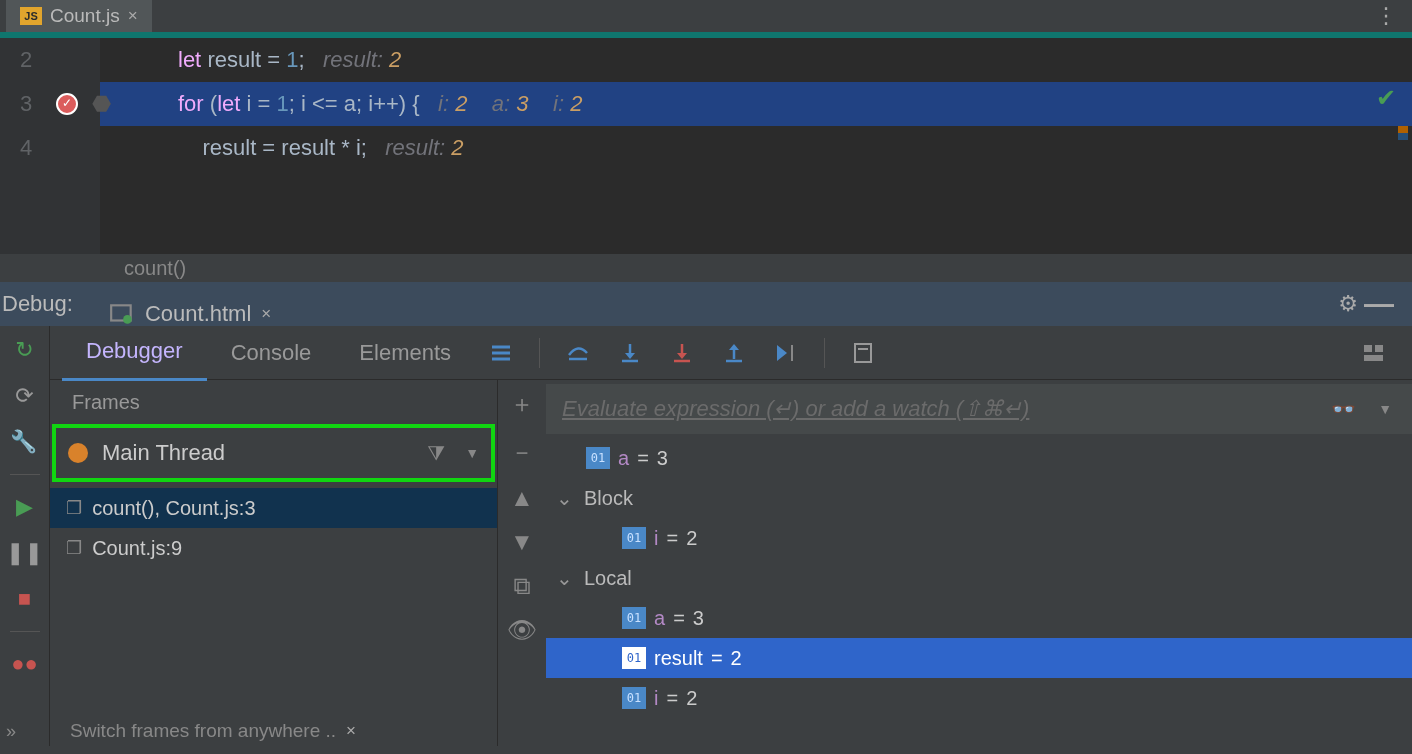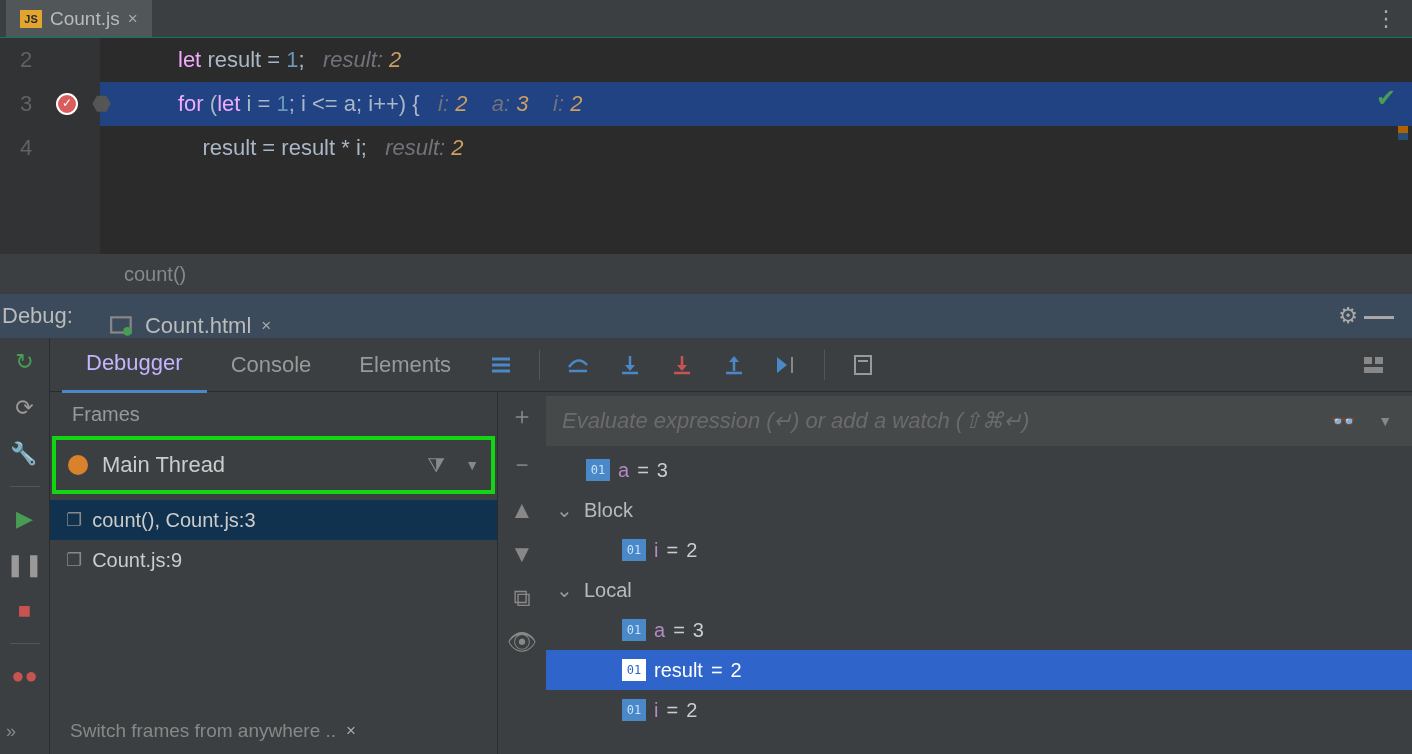--- a/index.html
+++ b/index.html
@@ -1,18 +1,18 @@
 <!DOCTYPE html>
 <html><head>
 <meta charset="utf-8">
 <style>
 * { margin:0; padding:0; box-sizing:border-box; font-family:-apple-system,BlinkMacSystemFont,"Segoe UI",Arial,sans-serif; }
 body { background:#3c3f41; color:#bababa; width:1412px; height:754px; overflow:hidden; font-size:19px; }
 
-.editor-tabs { height:38px; background:#3c3f41; display:flex; align-items:center; padding-left:6px; border-bottom:1px solid #0f766e; position:relative; }
+.editor-tabs { height:38px; background:#3c3f41; display:flex; align-items:center; padding-left:6px; border-bottom:6px solid #0f766e; position:relative; }
 .tab { display:flex; align-items:center; gap:8px; padding:6px 14px; background:#515658; height:100%; }
 .js-icon { width:22px; height:18px; background:#e2a52d; display:inline-flex; align-items:center; justify-content:center; font-size:11px; font-weight:bold; color:#2b2b2b; }
 .close-x { color:#aaa; cursor:pointer; font-size:17px; }
 .kebab { position:absolute; right:14px; color:#aaa; font-size:22px; letter-spacing:1px; }
 
 .editor { background:#2b2b2b; display:flex; height:216px; position:relative; font-family:"JetBrains Mono",Consolas,monospace; }
 .gutter { width:100px; background:#313335; font-size:22px; color:#606366; }
 .grow { display:flex; align-items:center; height:44px; padding-left:20px; }
 .grow.bp { position:relative; }
 .bp-dot { width:22px; height:22px; border-radius:50%; background:#db5c5c; position:absolute; left:56px; border:2px solid #fff; }
@@ -22,21 +22,21 @@
 .crow { height:44px; display:flex; align-items:center; padding-left:78px; white-space:pre; }
 .crow.hl { background:#214283; }
 .kw { color:#f0abfc; }
 .num { color:#6897bb; }
 .id { color:#a9b7c6; }
 .op { color:#a9b7c6; }
 .hint { color:#72737a; font-style:italic; }
 .hv { color:#ca9e64; font-style:italic; }
 .check { position:absolute; right:16px; top:46px; color:#499c54; font-size:24px; }
 .mbar { position:absolute; right:4px; top:88px; width:10px; height:14px; background:linear-gradient(#b06100 50%,#264f78 50%); }
-.breadcrumb { height:40px; background:#3c3f41; padding-left:124px; display:flex; align-items:center; font-size:20px; color:#888; }
+.breadcrumb { height:28px; background:#3c3f41; padding-left:124px; display:flex; align-items:center; font-size:20px; color:#888; }
 
 .debug-bar { height:44px; background:#3c4b5c; display:flex; align-items:center; position:relative; }
 .dl { font-size:22px; color:#bbb; padding:0 24px 0 2px; }
 .dtab { display:flex; align-items:center; gap:10px; height:100%; padding:0 12px; font-size:22px; color:#bbb;margin-top:20px; }
 .dtab-ic { width:26px; height:24px; position:relative; }
 .dtab-ic svg { width:26px; height:24px; }
 .gear { position:absolute; right:54px; color:#aaa; font-size:22px; }
 .minim { position:absolute; right:18px; color:#aaa; font-size:30px; font-weight:bold; }
 
 .main { display:flex; height:420px; }
@@ -65,21 +65,21 @@
 .frame-item { height:40px; display:flex; align-items:center; padding-left:16px; font-size:20px; color:#ccc; gap:10px; cursor:pointer; }
 .frame-item.sel { background:#11324e; }
 .stack-ic { color:#888; font-size:18px; }
 .hint-row { position:absolute; bottom:12px; left:70px; font-size:19px; color:#888; display:flex; align-items:center; gap:10px; }
 .expand { position:absolute; bottom:12px; left:6px; color:#888; font-size:18px; }
 
 .varcol { flex:1; display:flex; position:relative; }
 .vside { width:48px; display:flex; flex-direction:column; align-items:center; padding-top:8px; gap:16px; color:#888; }
 .vside div { font-size:24px; cursor:pointer; }
 .vars { flex:1; display:flex; flex-direction:column; }
-.expr-row { height:50px; display:flex; align-items:center; padding-left:16px; font-size:22px; color:#6b6b6b; font-style:italic; position:relative; background:#45494a; margin:4px 0; }
+.expr-row { height:50px; display:flex; align-items:center; padding-left:16px; font-size:22px; color:#6b6b6b; font-style:italic; position:relative; background:#45494a; margin:4px 0;text-decoration:underline; }
 .glasses { position:absolute; right:56px; color:#888; font-style:normal; font-size:20px; }
 .ddv { position:absolute; right:20px; color:#888; font-size:14px; font-style:normal; }
 .vrow { height:40px; display:flex; align-items:center; padding-left:40px; font-size:20px; gap:8px; }
 .vrow.sel { background:#2f65ca; color:#fff; }
 .badge { width:24px; height:22px; background:#4a88c7; color:#c8e0ff; font-size:12px; display:inline-flex; align-items:center; justify-content:center; font-family:monospace; }
 .vrow.sel .badge { background:#fff; color:#2f65ca; }
 .vchev { color:#999; width:20px; }
 .scope { padding-left:10px; }
 .vn { color:#b389c5; }
 .vrow.sel .vn { color:#fff; }

